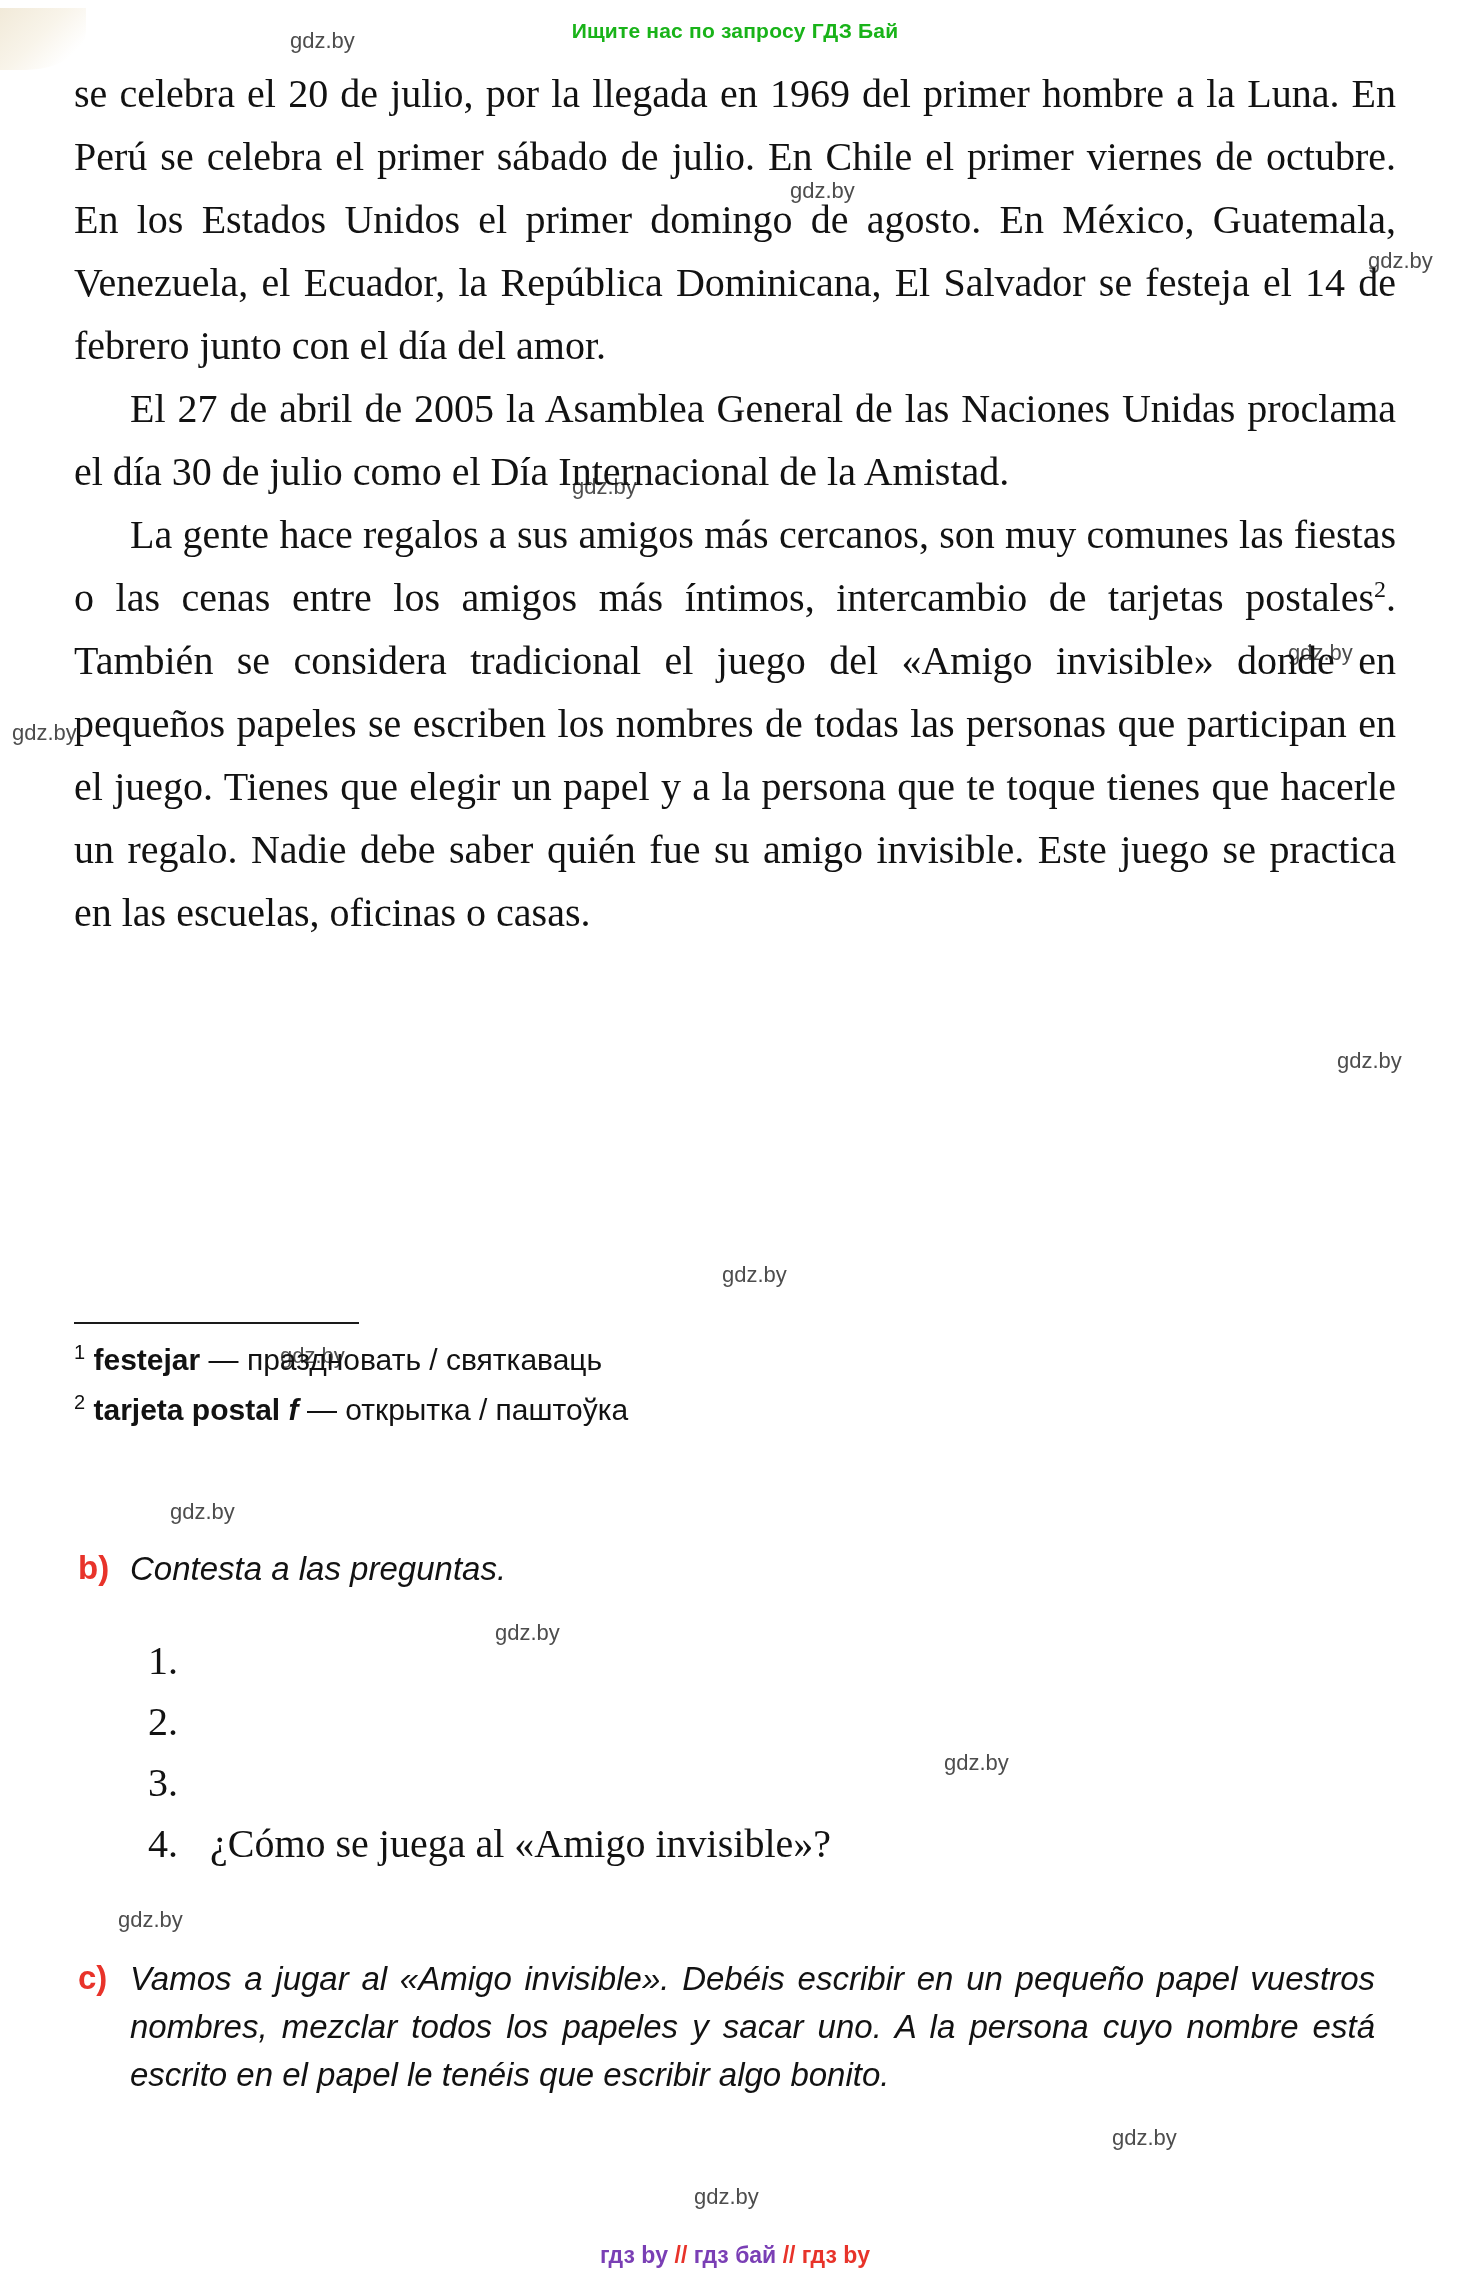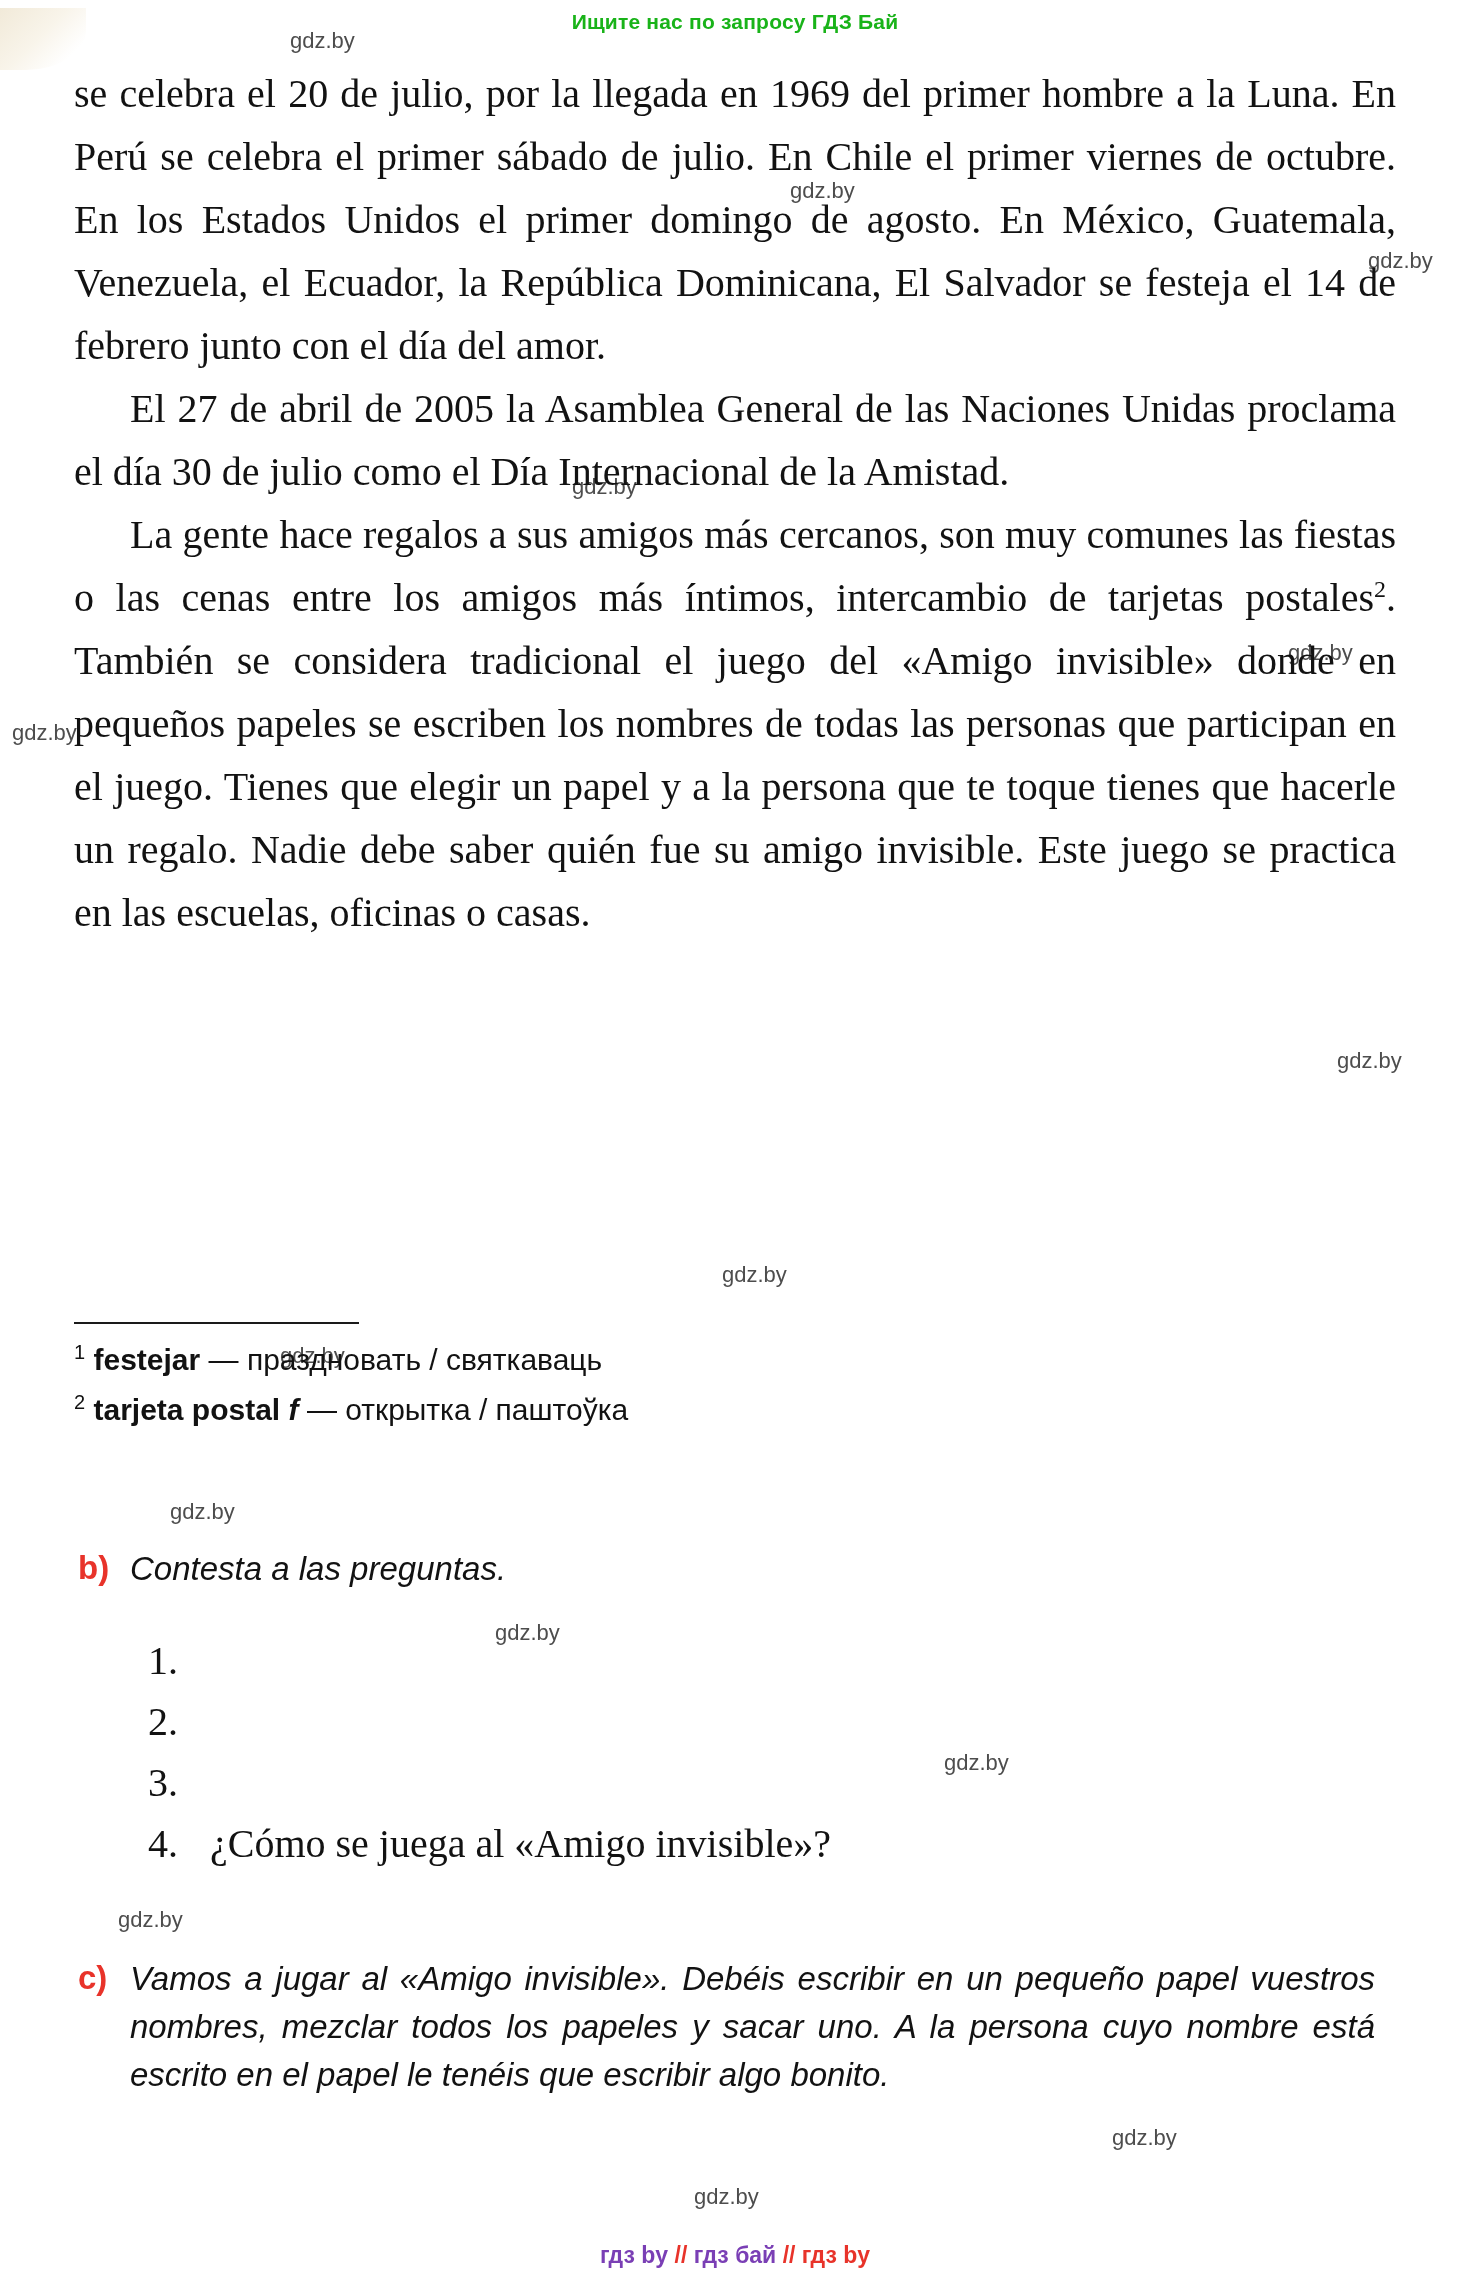--- a/index.html
+++ b/index.html
@@ -20,21 +20,21 @@
   .top-banner {
     position: absolute;
     top: 0;
     left: 0;
     width: 1470px;
     text-align: center;
     font-family: "Liberation Sans", sans-serif;
     font-size: 21px;
     font-weight: bold;
     color: #19b319;
-    padding-top: 10px;
+    padding-top: 19px;
     letter-spacing: 0.2px;
   }
 
   
   .corner-smudge {
     position: absolute;
     left: 0;
     top: 8px;
     width: 86px;
     height: 62px;

